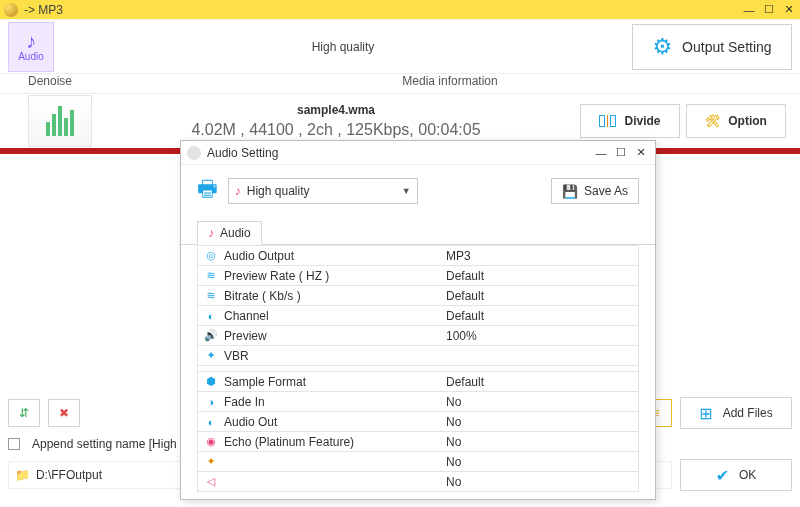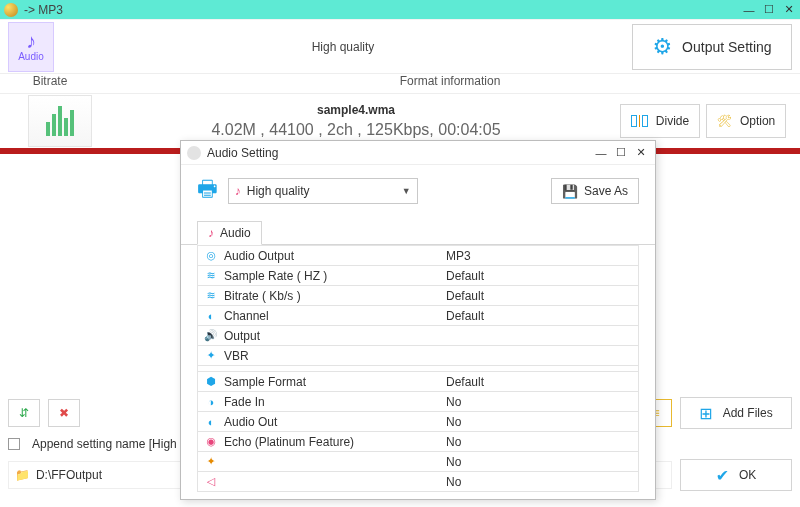--- a/index.html
+++ b/index.html
@@ -1,19 +1,19 @@
 <!DOCTYPE html>
 <html><head>
 <meta charset="utf-8">
 <style>
 * { box-sizing: border-box; margin: 0; padding: 0; font-family: "Segoe UI", Tahoma, sans-serif; font-size: 12px; }
 body { width: 800px; height: 507px; background: #fff; position: relative; overflow: hidden; color: #333; }
 
 
-.titlebar { height: 20px; display: flex; align-items: center; padding: 0 4px; background: #5eead4; border-bottom: 1px solid #f3f3f3;}
+.titlebar { height: 20px; display: flex; align-items: center; padding: 0 4px; background: #fde047; border-bottom: 1px solid #f3f3f3;}
 .titlebar .appicon { width: 14px; height: 14px; border-radius: 50%; background: radial-gradient(circle at 30% 30%,#ffe06a,#c0871b); margin-right: 6px; }
 .titlebar .title { flex: 1; color: #444; }
 .winbtns { display: flex; gap: 6px; }
 .winbtns div { width: 14px; height: 14px; display:flex; align-items:center; justify-content:center; font-size:11px; }
 
 
 .topstrip { height: 54px; display: flex; align-items: center; padding: 0 8px; gap: 8px; border-bottom: 1px solid #eee;}
 .audiobtn { width: 46px; height: 50px; border: 1px solid #d7caff; background: #efe8ff; display:flex; flex-direction:column; align-items:center; justify-content:center; }
 .audiobtn .note { color:#7a5cff; font-size:20px; line-height:1;}
 .audiobtn .lbl { color:#7a5cff; font-size:10px;}
@@ -30,21 +30,21 @@
 
 .mediarow { height: 60px; display:flex; align-items:center; padding: 4px 8px; border-bottom:6px solid #b91c1c;}
 .thumb { width: 64px; height: 52px; margin-left:20px; background:linear-gradient(#fff,#f6f6f6); border:1px solid #e5e5e5; display:flex; align-items:center; justify-content:center;}
 .thumb .bars { display:flex; gap:2px; align-items:flex-end;}
 .thumb .bars span{ width:4px; background:#56c17a;}
 .minfo { flex:1; text-align:center;}
 .minfo .fname { font-weight:bold; }
 .minfo .meta { color:#666; font-size:16px; margin-top:4px;}
 .divopt { display:flex; gap:6px; margin-right:6px;}
 .btn { height:34px; border:1px solid #d4d4d4; background:#fff; display:flex; align-items:center; justify-content:center; gap:8px; padding:0 12px;}
-.btn.small { width:80px;}
+.btn.small { width:100px;font-weight:bold;}
 .divicon { display:flex; gap:2px;}
 .divicon span{ width:6px; height:12px; border:1px solid #1fa6e8;}
 .divicon .sep{ width:1px; background:#e68a00; border:none;}
 
 
 .bottomarea { position:absolute; bottom:8px; left:8px; right:8px; }
 .row { display:flex; align-items:center; gap:8px; margin-bottom:8px; }
 .iconbtn { width:32px; height:28px; border:1px solid #d4d4d4; display:flex; align-items:center; justify-content:center; font-size:14px;}
 .chk { width:12px; height:12px; border:1px solid #999; display:inline-block; margin-right:4px;}
 .folderbar { height:28px; border:1px solid #eee; flex:1; display:flex; align-items:center; padding:0 6px; gap:6px;}
@@ -99,22 +99,22 @@
     <span class="lbl">Audio</span>
   </div>
   <div class="hq">High quality</div>
   <div class="outset">
     <span class="gear">⚙</span>
     <span class="txt">Output Setting</span>
   </div>
 </div>
 
 <div class="headrow">
-  <div class="prev">Bitrate</div>
-  <div class="mi">Format information</div>
+  <div class="prev">Denoise</div>
+  <div class="mi">Media information</div>
 </div>
 
 <div class="mediarow">
   <div class="thumb">
     <div class="bars">
         <span style="height:14px"></span>
         <span style="height:22px"></span>
         <span style="height:30px"></span>
         <span style="height:18px"></span>
         <span style="height:26px"></span>
@@ -206,43 +206,44 @@
       <div class="proprow">
           <div class="k">
             <span class="icn">◎</span>
             <span>Audio Output</span>
           </div>
           <div class="v">MP3</div>
         </div>
       <div class="proprow">
           <div class="k">
             <span class="icn">≋</span>
-            <span>Sample Rate ( HZ )</span>
+            <span>Preview Rate ( HZ )</span>
           </div>
           <div class="v">Default</div>
         </div>
       <div class="proprow">
           <div class="k">
             <span class="icn">≋</span>
             <span>Bitrate ( Kb/s )</span>
           </div>
           <div class="v">Default</div>
         </div>
       <div class="proprow">
           <div class="k">
             <span class="icn">◐</span>
             <span>Channel</span>
           </div>
           <div class="v">Default</div>
         </div>
       <div class="proprow">
           <div class="k">
             <span class="icn">🔊</span>
-            <span>Output</span>
-          </div>
+            <span>Preview</span>
+          </div>
+          <div class="v">100%</div>
         </div>
       <div class="proprow">
           <div class="k">
             <span class="icn">✦</span>
             <span>VBR</span>
           </div>
         </div>
       <div class="spacer-row"></div>
       <div class="proprow">
           <div class="k">

